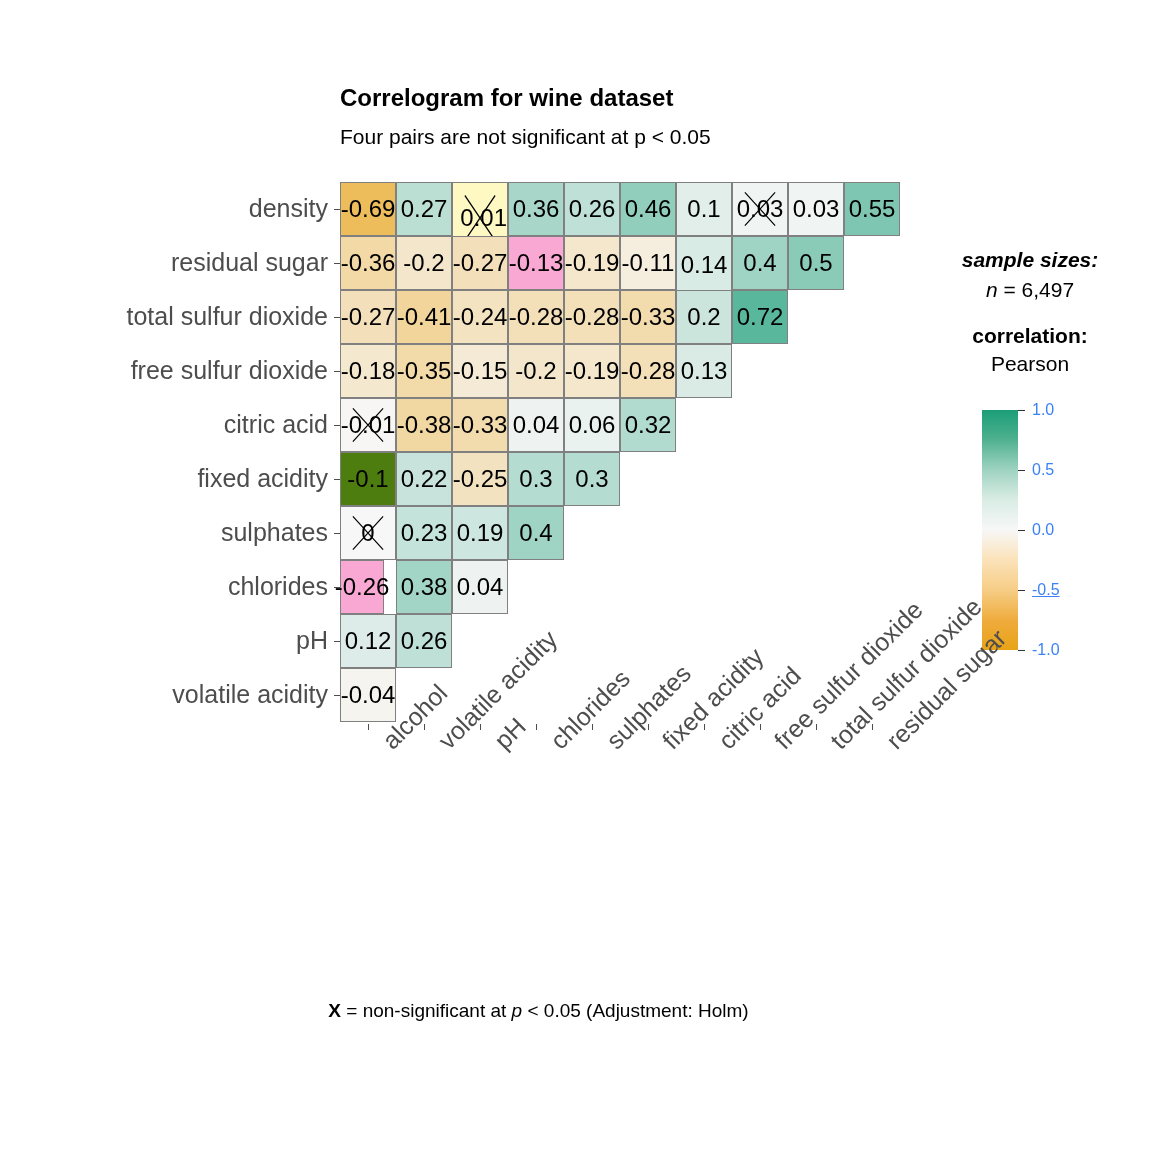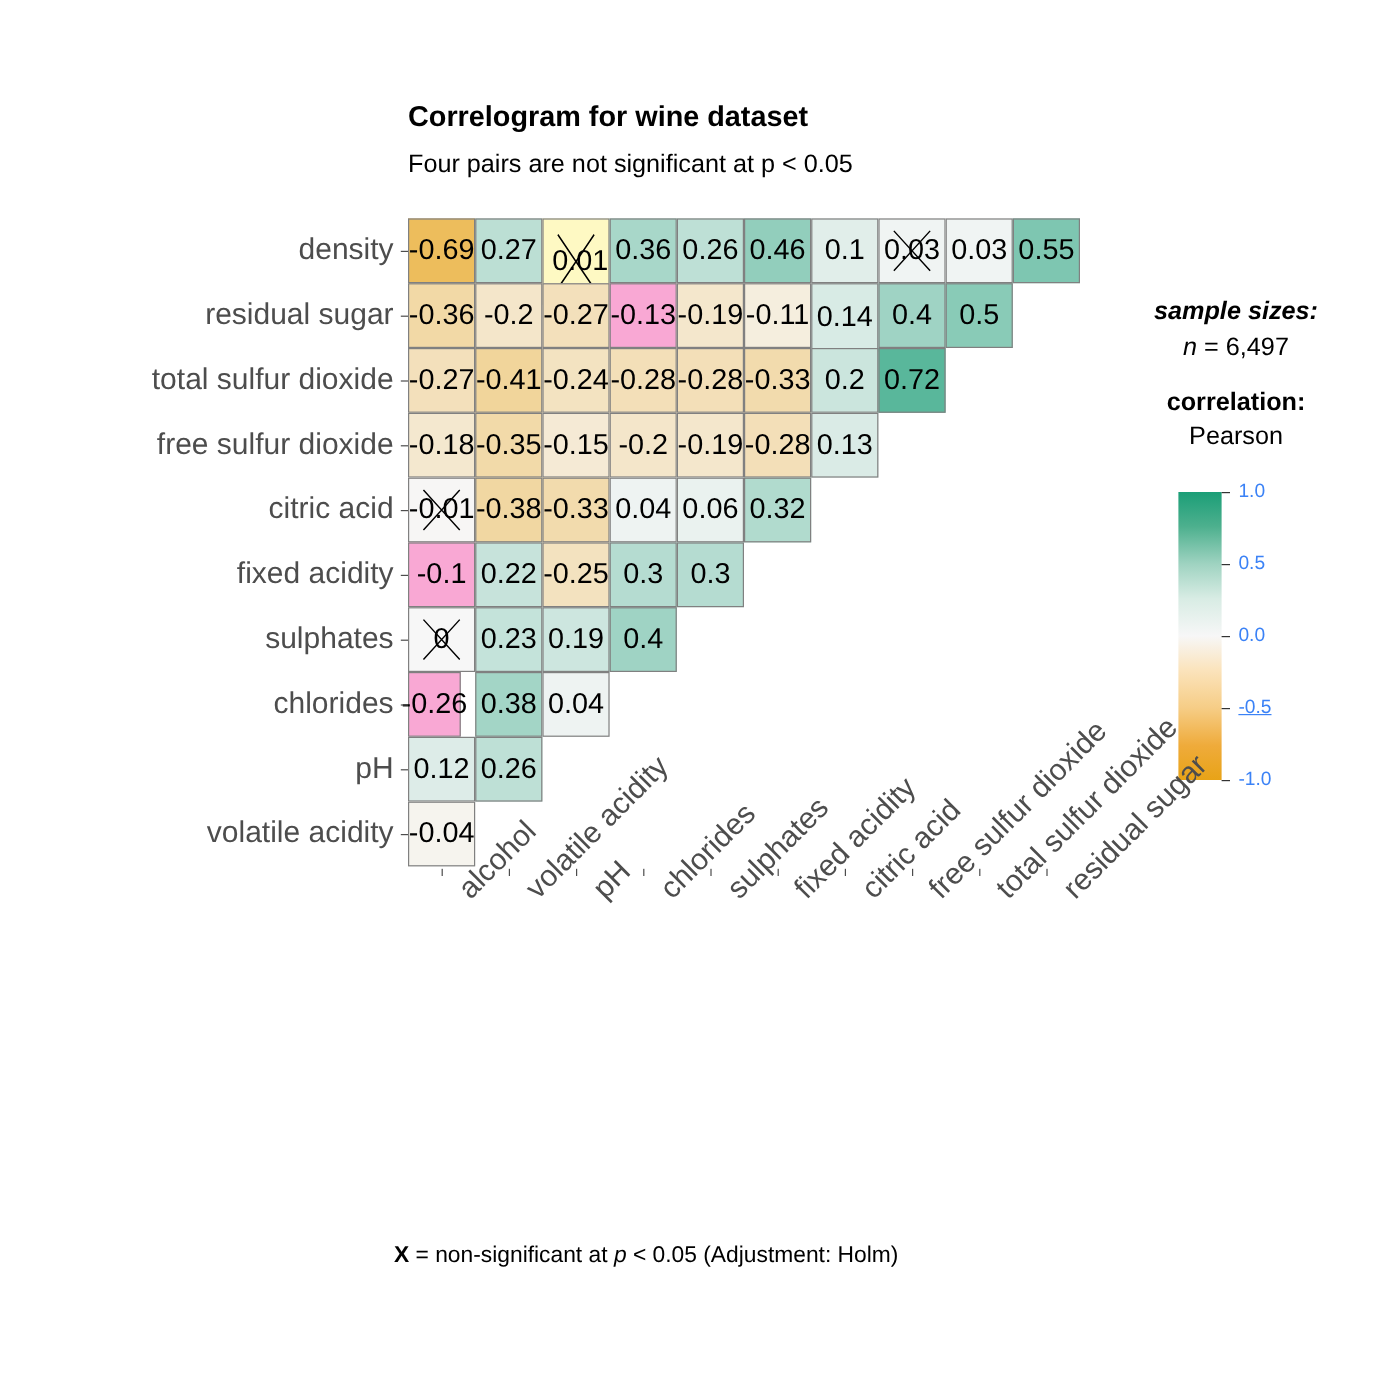--- a/index.html
+++ b/index.html
@@ -177,21 +177,21 @@
     font-size: 16px;
     color: #3b82f6;
     transform: translateY(-50%);
     white-space: nowrap;
   }
 
   
   .caption {
     position: absolute;
     left: 0;
-    top: 1036px;
+    top: 1000px;
     width: 1077px;
     text-align: center;
     font-size: 19px;
     color: #000000;
     white-space: nowrap;
   }
   .caption b { font-weight: bold; }
   .caption i { font-style: italic; }
 </style>
 </head>
@@ -325,21 +325,21 @@
       </div>
       <div class="cell" style="left: 168px; top: 216px; width: 56px; height: 54px; background: rgb(238, 243, 242);">
         <span class="val">0.04</span>
       </div>
       <div class="cell" style="left: 224px; top: 216px; width: 56px; height: 54px; background: rgb(234, 242, 239);">
         <span class="val">0.06</span>
       </div>
       <div class="cell" style="left: 280px; top: 216px; width: 56px; height: 54px; background: rgb(177, 219, 206);">
         <span class="val">0.32</span>
       </div>
-      <div class="cell" style="left: 0px; top: 270px; width: 56px; height: 54px; background: #f9a8d4;">
+      <div class="cell" style="left: 0px; top: 270px; width: 56px; height: 54px; background: #4d7c0f;">
         <span class="val">-0.1</span>
       </div>
       <div class="cell" style="left: 56px; top: 270px; width: 56px; height: 54px; background: rgb(199, 227, 219);">
         <span class="val">0.22</span>
       </div>
       <div class="cell" style="left: 112px; top: 270px; width: 56px; height: 54px; background: rgb(243, 226, 191);">
         <span class="val">-0.25</span>
       </div>
       <div class="cell" style="left: 168px; top: 270px; width: 56px; height: 54px; background: rgb(181, 220, 209);">
         <span class="val">0.3</span>

